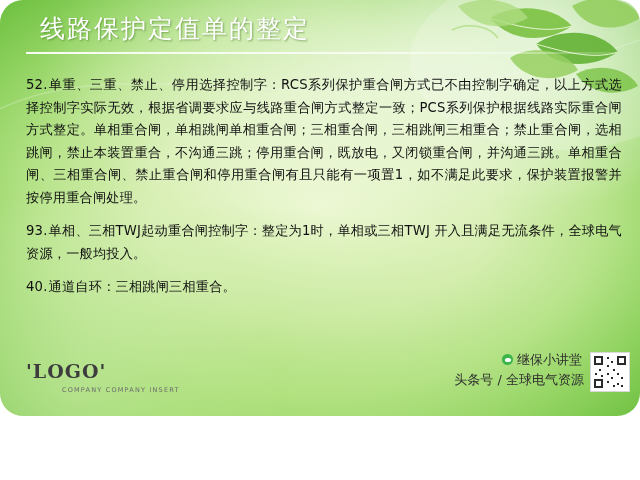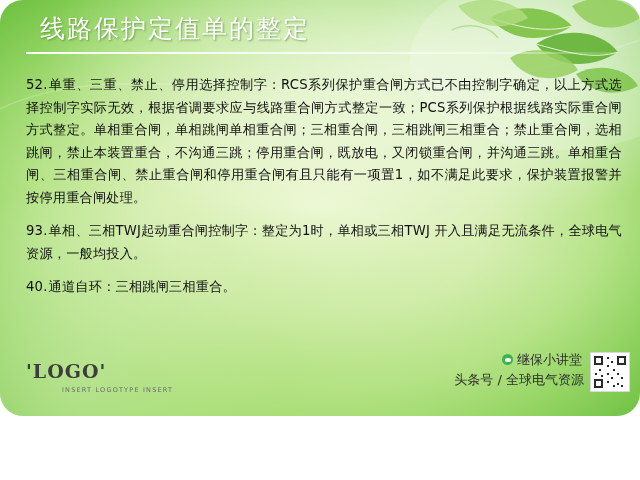--- a/index.html
+++ b/index.html
@@ -144,21 +144,21 @@
     </div>
     <div class="para">
       <span class="num">93.</span><span>单相、三相TWJ起动重合闸控制字：整定为1时，单相或三相TWJ 开入且满足无流条件，全球电气资源，一般均投入。</span>
     </div>
     <div class="para">
       <span class="num">40.</span><span>通道自环：三相跳闸三相重合。</span>
     </div>
   </div>
 
   <div class="logo">'LOGO'</div>
-  <div class="logo-sub">INSERT LOGOTYPE INSERT</div>
+  <div class="logo-sub">COMPANY COMPANY INSERT</div>
 
   <div class="wm-right">
     <span class="wm-dot"></span><span>继保小讲堂</span>
   </div>
   <div class="wm-bottom">头条号 / 全球电气资源</div>
 
   <div class="qr">
     <i style="left:3px;top:3px;width:9px;height:9px;"></i>
     <i style="left:5px;top:5px;width:5px;height:5px;background:#ffffff;"></i>
     <i style="left:26px;top:3px;width:9px;height:9px;"></i>

